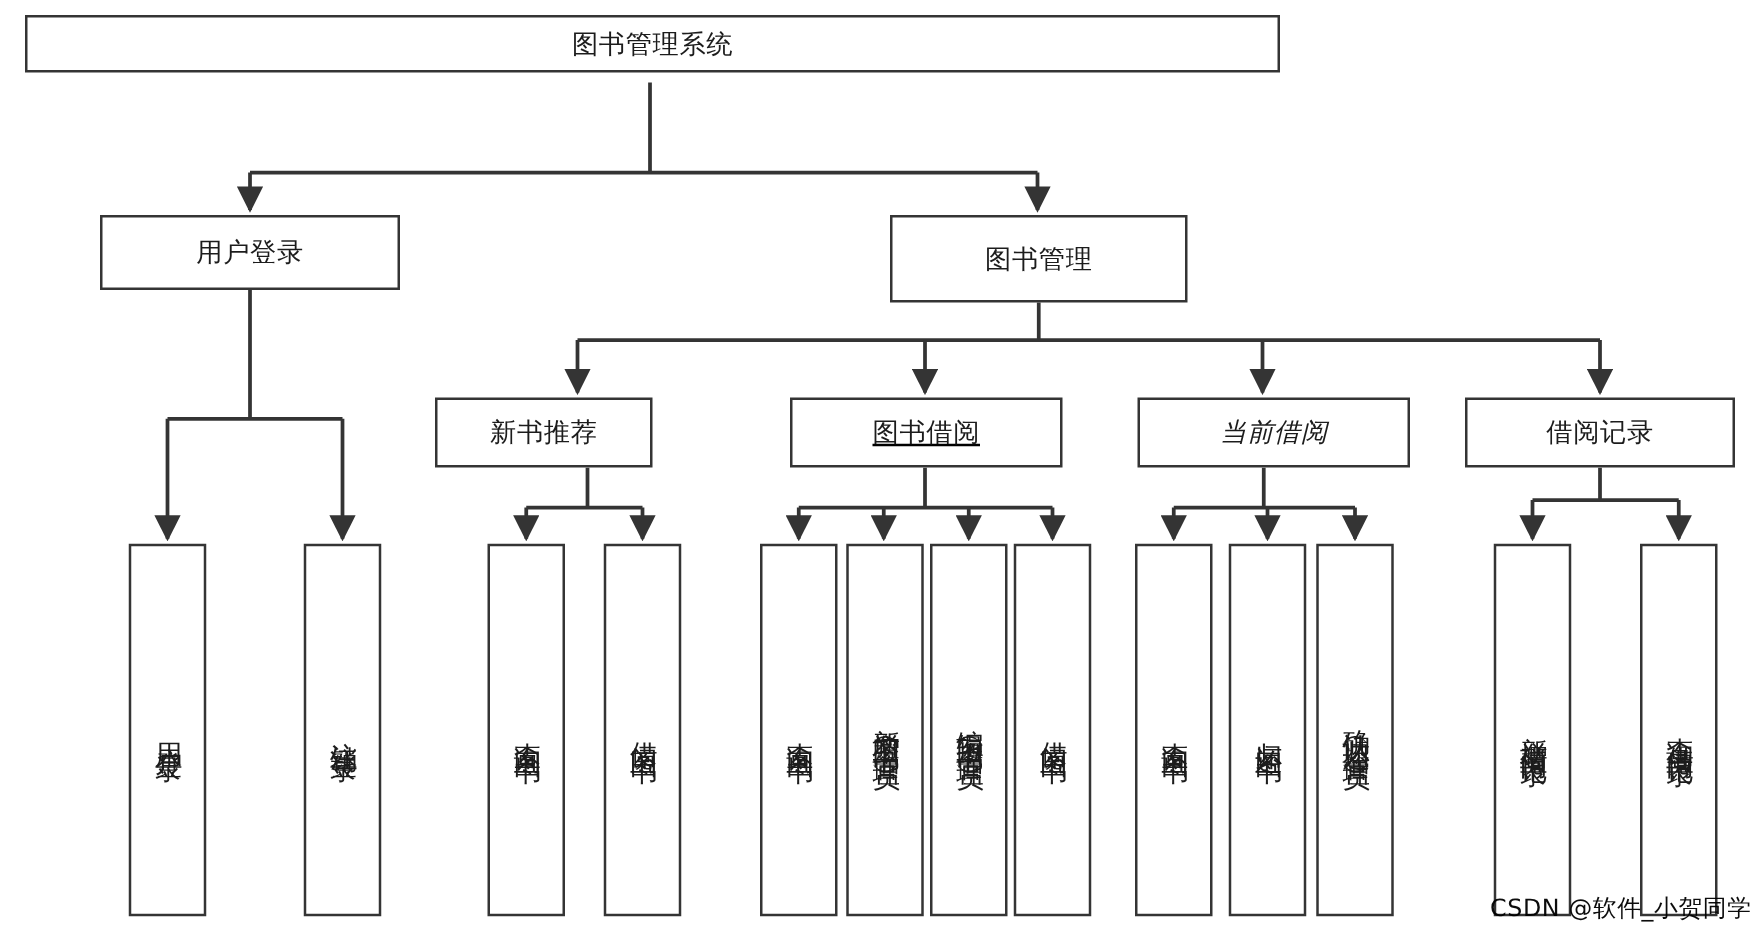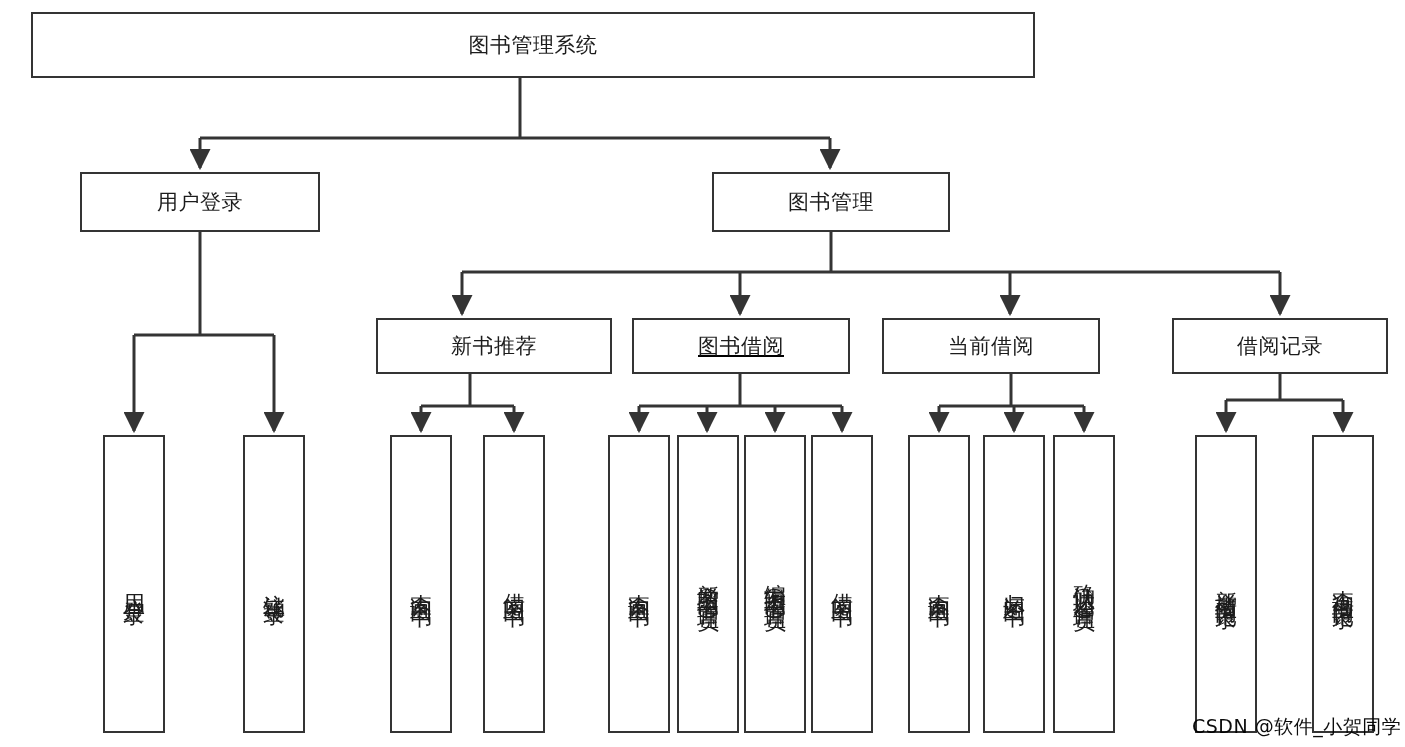--- a/index.html
+++ b/index.html
@@ -111,38 +111,38 @@
       <path d="M 1014 406 L 1014 431" marker-end="url(#arrow)"></path>
       <path d="M 1084 406 L 1084 431" marker-end="url(#arrow)"></path>
 
       <path d="M 1280 374 L 1280 400"></path>
       <path d="M 1226 400 L 1343 400"></path>
       <path d="M 1226 400 L 1226 431" marker-end="url(#arrow)"></path>
       <path d="M 1343 400 L 1343 431" marker-end="url(#arrow)"></path>
     </g>
   </svg>
 
-  <div class="node" style="left:31px; top:12px; width:1004px; height:66px;">
+  <div class="node" style="left:20px; top:12px; width:1004px; height:46px;">
     <span class="node-label">图书管理系统</span>
   </div>
 
   <div class="node" style="left:80px; top:172px; width:240px; height:60px;">
     <span class="node-label">用户登录</span>
   </div>
-  <div class="node" style="left:712px; top:172px; width:238px; height:60px;">
+  <div class="node" style="left:712px; top:172px; width:238px; height:70px;">
     <span class="node-label">图书管理</span>
   </div>
 
-  <div class="node" style="left:376px; top:318px; width:236px; height:56px;">
+  <div class="node" style="left:348px; top:318px; width:174px; height:56px;">
     <span class="node-label">新书推荐</span>
   </div>
   <div class="node" style="left:632px; top:318px; width:218px; height:56px;text-decoration:underline;">
     <span class="node-label">图书借阅</span>
   </div>
-  <div class="node" style="left:882px; top:318px; width:218px; height:56px;">
+  <div class="node" style="left:910px; top:318px; width:218px; height:56px;font-style:italic;">
     <span class="node-label">当前借阅</span>
   </div>
   <div class="node" style="left:1172px; top:318px; width:216px; height:56px;justify-content:center;">
     <span class="node-label">借阅记录</span>
   </div>
 
   <div class="node leaf" style="left:103px; top:435px; width:62px; height:298px;">
     <span class="node-label">用户登录</span>
   </div>
   <div class="node leaf" style="left:243px; top:435px; width:62px; height:298px;">

